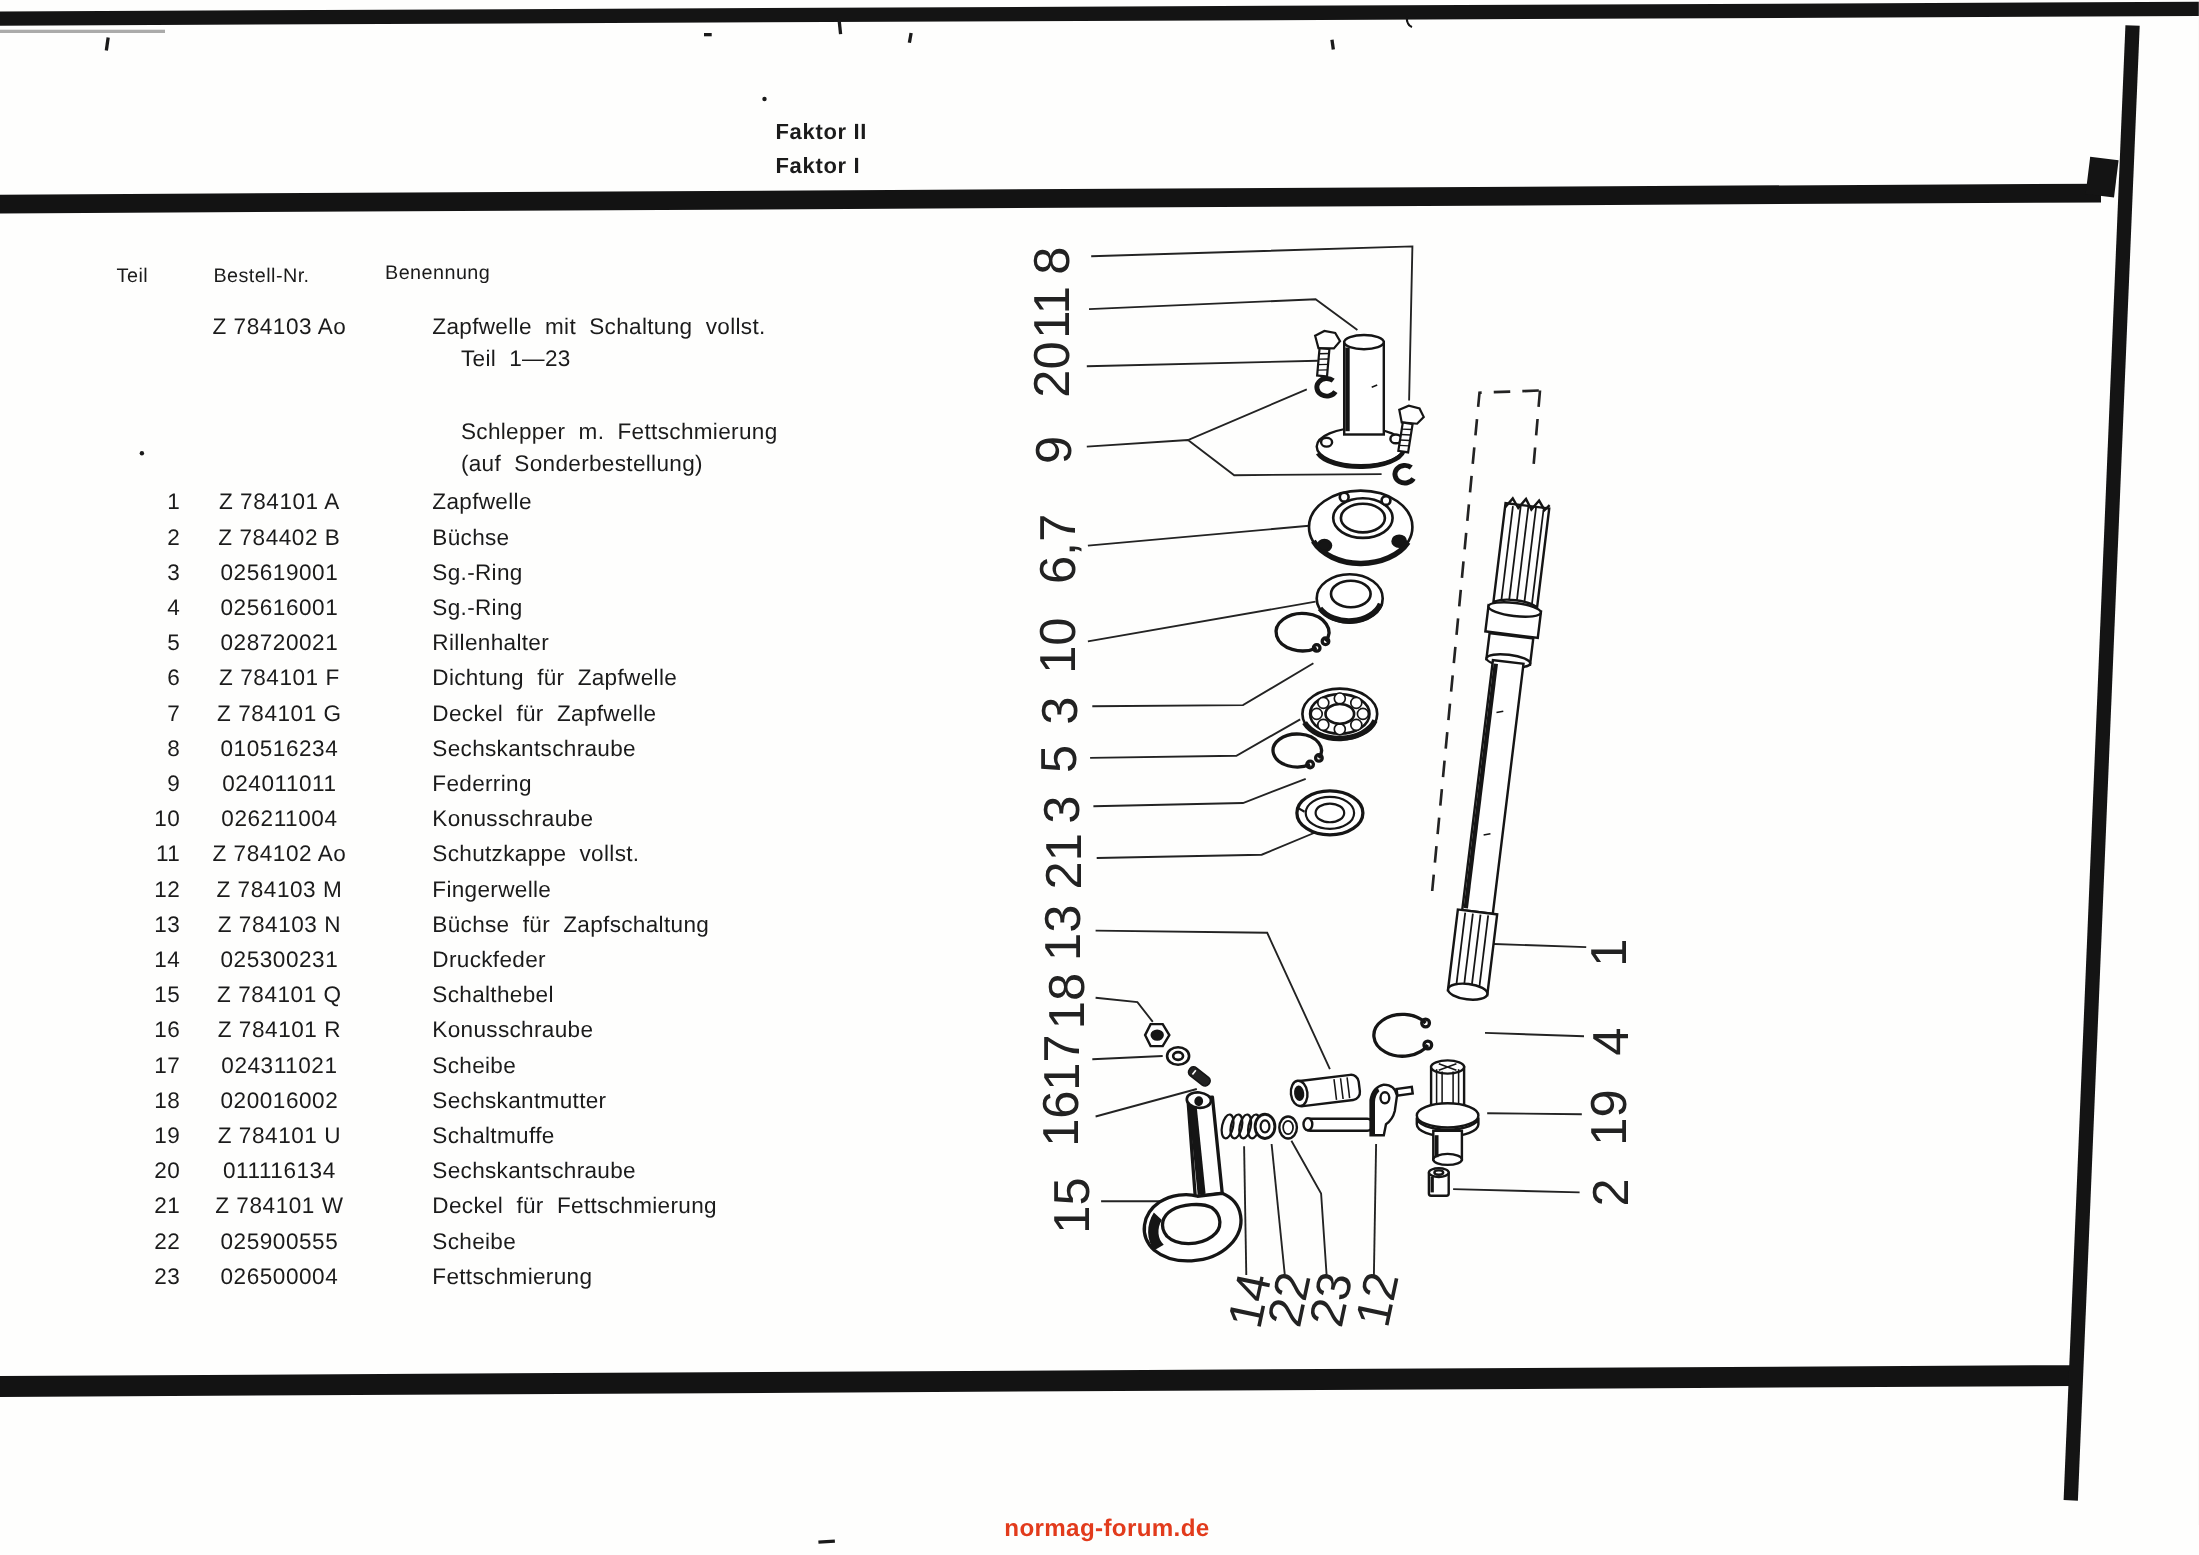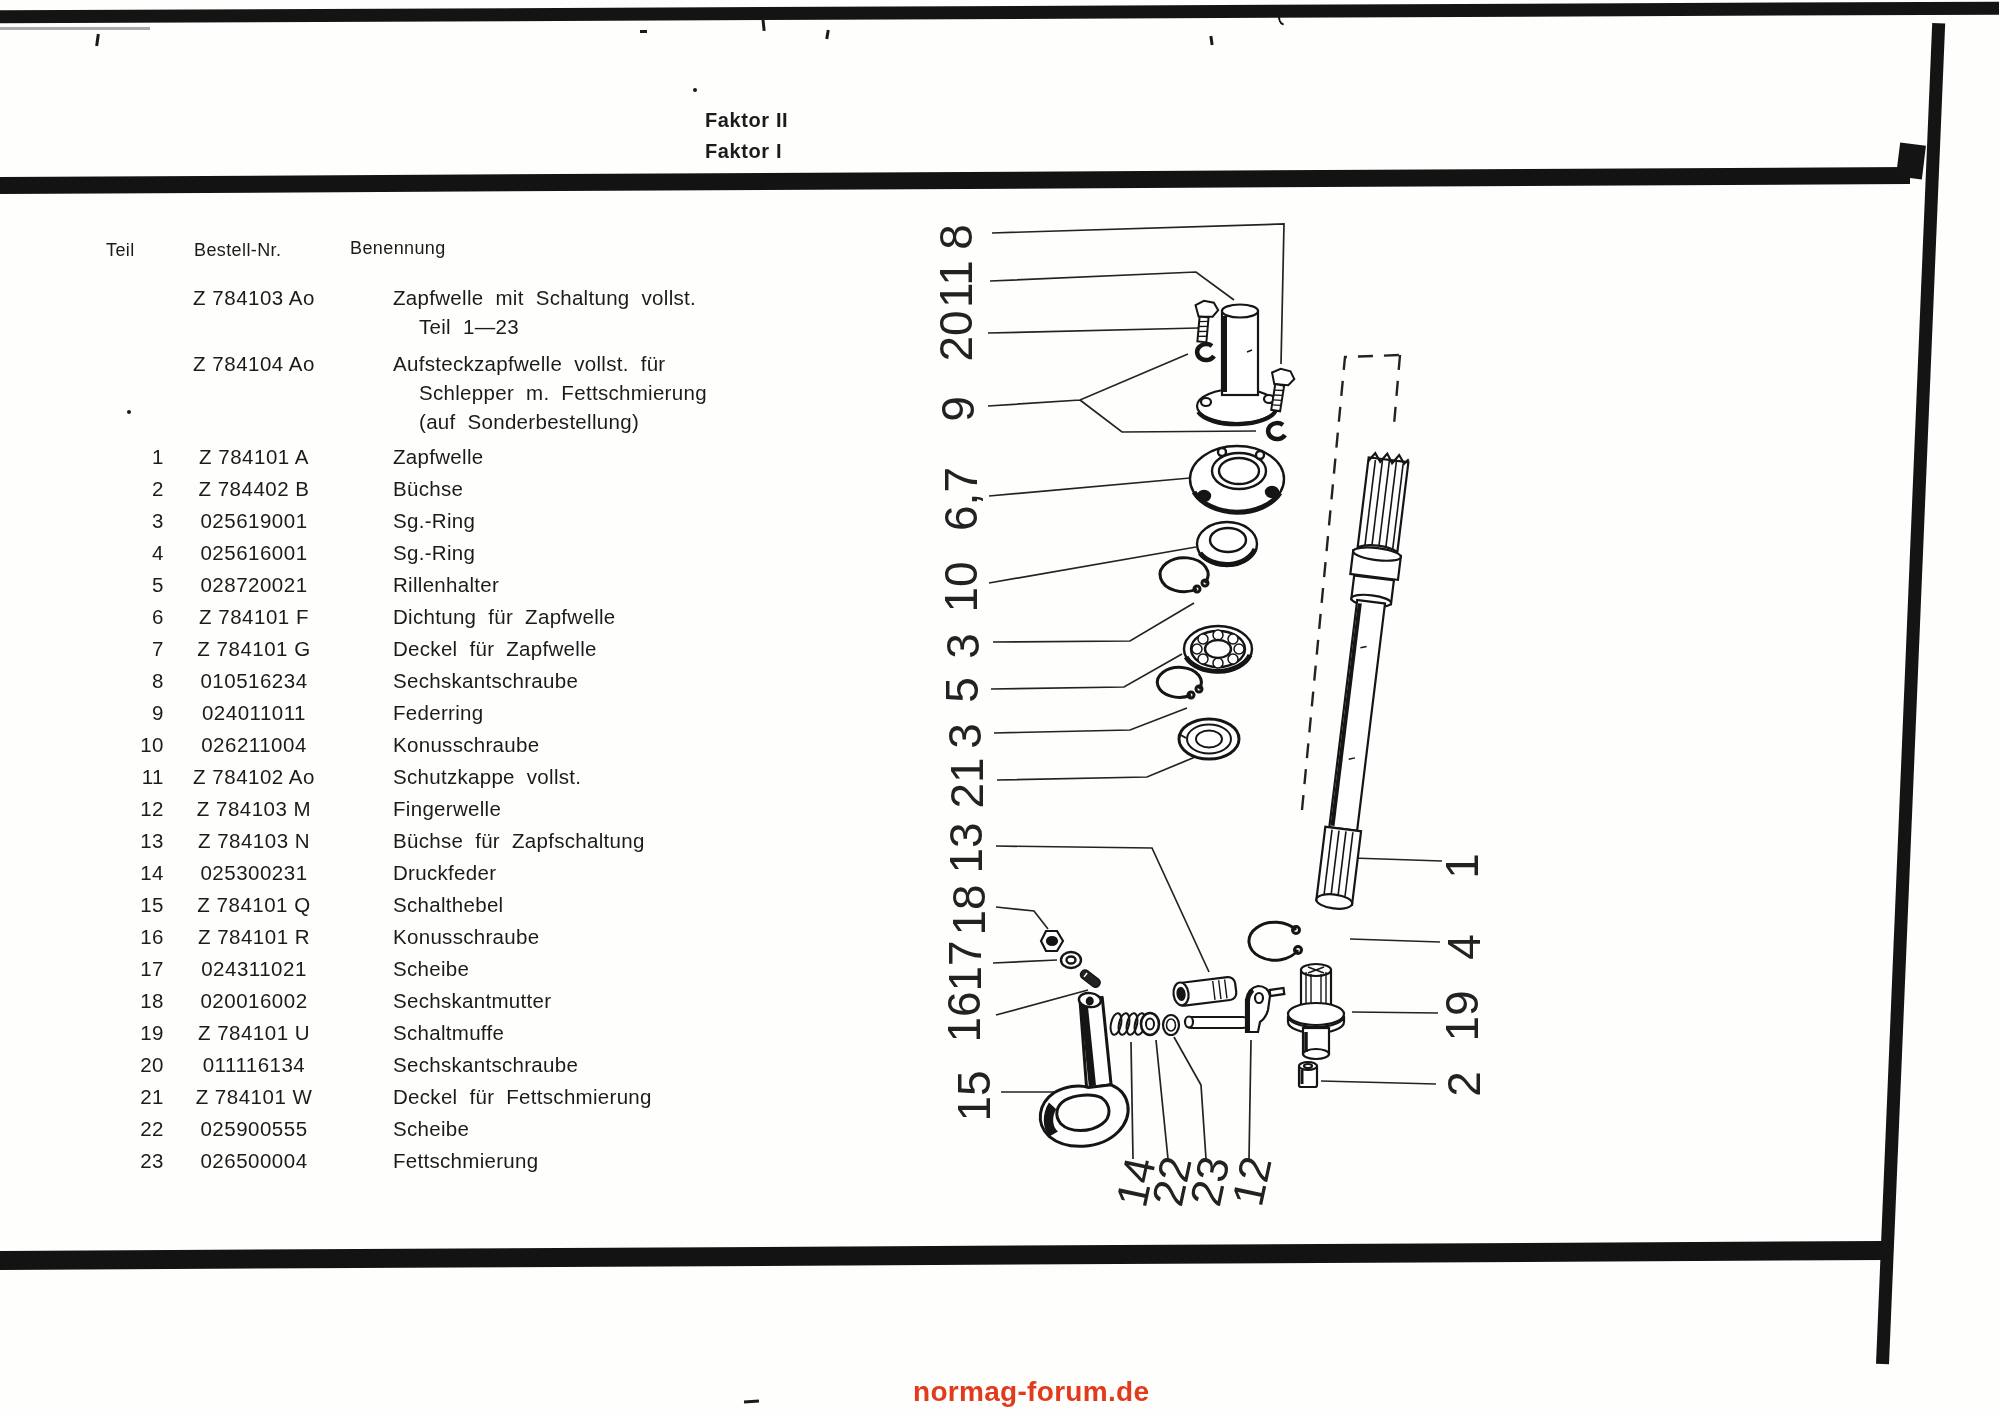--- a/index.html
+++ b/index.html
@@ -40,21 +40,21 @@
   .plist{position:absolute;left:0;top:441px;width:960px;}
   .c-teil{position:absolute;left:104px;width:60px;text-align:right;letter-spacing:.5px;}
   .c-nr{position:absolute;left:178px;width:152px;text-align:center;letter-spacing:.5px;white-space:nowrap;}
   .c-ben{position:absolute;left:353px;letter-spacing:.3px;word-spacing:6px;white-space:nowrap;margin-left:40px;}
   .ind{left:379px;}
   
   .diagram{position:absolute;left:0;top:0;width:1999px;height:1414px;}
   .co{font-family:"Liberation Sans",sans-serif;font-size:46px;fill:#222;}
   .cob{font-size:44px;}
   
-  .watermark{position:absolute;left:913px;top:1376px;font-size:28px;font-weight:700;color:#e23b1c;letter-spacing:.3px;}
+  .watermark{position:absolute;left:913px;top:1376px;font-size:22px;font-weight:700;color:#e23b1c;letter-spacing:.3px;}
 </style>
 </head>
 <body>
 
 <div class="page">
 
   <div class="scan-top"></div>
   <div class="scan-top2"></div>
   <div class="rule title-rule"></div>
   <div class="rule bottom-rule"></div>
@@ -78,24 +78,20 @@
     <span class="h-nr">Bestell-Nr.</span>
     <span class="h-ben">Benennung</span>
   </div>
 
   <div class="arow" style="top:283px">
     <span class="c-nr">Z 784103 Ao</span>
     <span class="c-ben">Zapfwelle mit Schaltung vollst.</span>
   </div>
   <div class="arow" style="top:312px">
     <span class="c-ben ind">Teil 1—23</span>
-  </div>
-  <div class="arow" style="top:349px">
-    <span class="c-nr">Z 784104 Ao</span>
-    <span class="c-ben">Aufsteckzapfwelle vollst. für</span>
   </div>
   <div class="arow" style="top:378px">
     <span class="c-ben ind">Schlepper m. Fettschmierung</span>
   </div>
   <div class="arow" style="top:407px">
     <span class="c-ben ind">(auf Sonderbestellung)</span>
   </div>
 
   <div class="plist">
 

